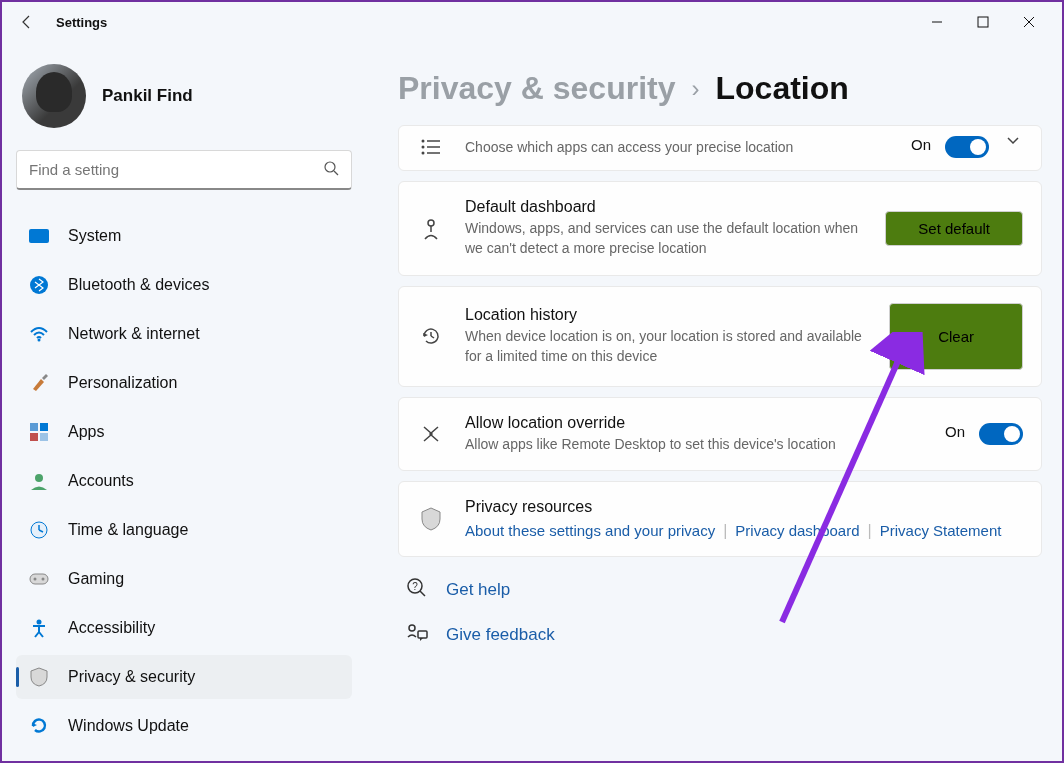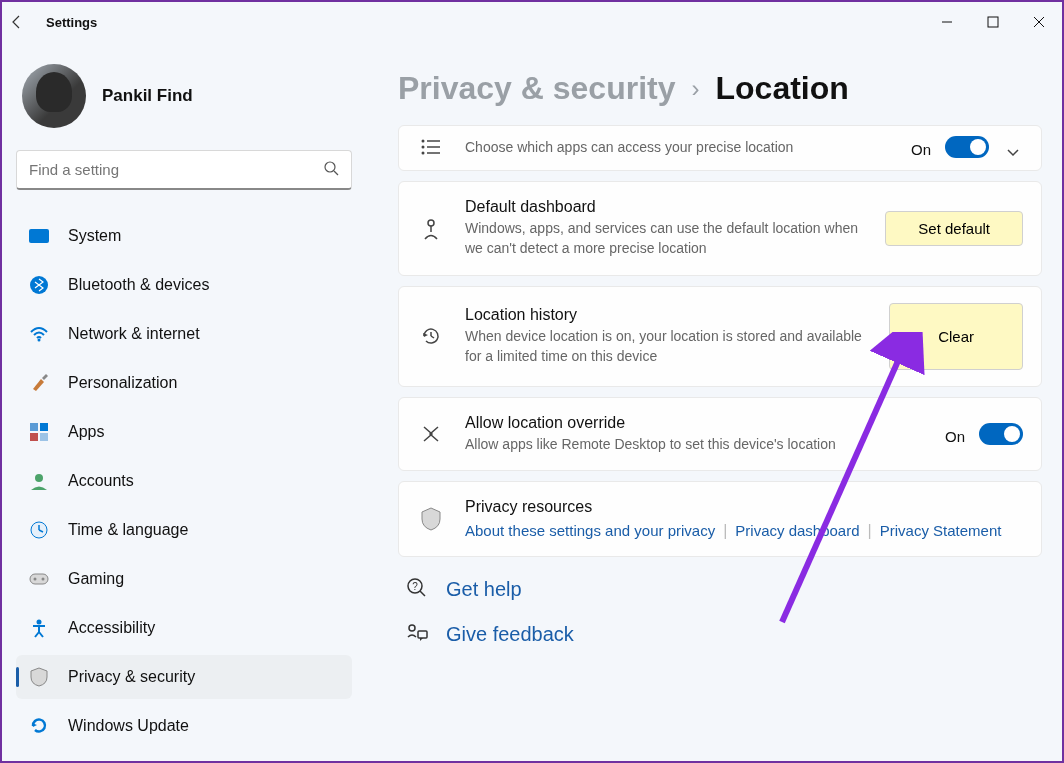--- a/index.html
+++ b/index.html
@@ -14,21 +14,21 @@
       background: #f4f7fb;
       border: 2px solid #7030a0;
       position: relative;
       overflow: hidden;
     }
     
     .titlebar {
       display: flex;
       align-items: center;
       height: 40px;
-      padding: 0 0;
+      padding: 0 10px;
     }
     .back-arrow {
       width: 30px;
       height: 30px;
       display: flex;
       align-items: center;
       justify-content: center;
       cursor: pointer;
     }
     .app-title {
@@ -199,21 +199,21 @@
       color: #111;
       margin-bottom: 2px;
     }
     .card-desc {
       font-size: 14px;
       color: #666;
       line-height: 1.45;
     }
     .card-right {
       display: flex;
-      align-items: flex-end;
+      align-items: flex-start;
       gap: 14px;
     }
     .toggle {
       width: 44px;
       height: 22px;
       background: #0067c0;
       border-radius: 11px;
       position: relative;
       cursor: pointer;
     }
@@ -223,21 +223,21 @@
       right: 3px; top: 3px;
       width: 16px; height: 16px;
       background: #fff;
       border-radius: 50%;
     }
     .toggle-label {
       font-size: 15px;
       color: #111;
     }
     .btn {
-      background: #fef9c3;
+      background: #4d7c0f;
       border: 1px solid #d0d0d0;
       border-radius: 4px;
       padding: 8px 32px;
       font-size: 15px;
       cursor: pointer;
     }
     .chevron {
       width: 20px;
       display:flex;
       align-items:center;
@@ -261,21 +261,21 @@
     }
     .footer-link {
       display: flex;
       align-items: center;
       gap: 18px;
       padding: 10px 8px;
       margin-top: 8px;
     }
     .footer-link .ftext {
       color: #1a5da8;
-      font-size: 20px;
+      font-size: 17px;
       cursor: pointer;
     }
     
     .arrow-annot {
       position: absolute;
       pointer-events: none;
     }
   </style>
 </head>
 <body>

